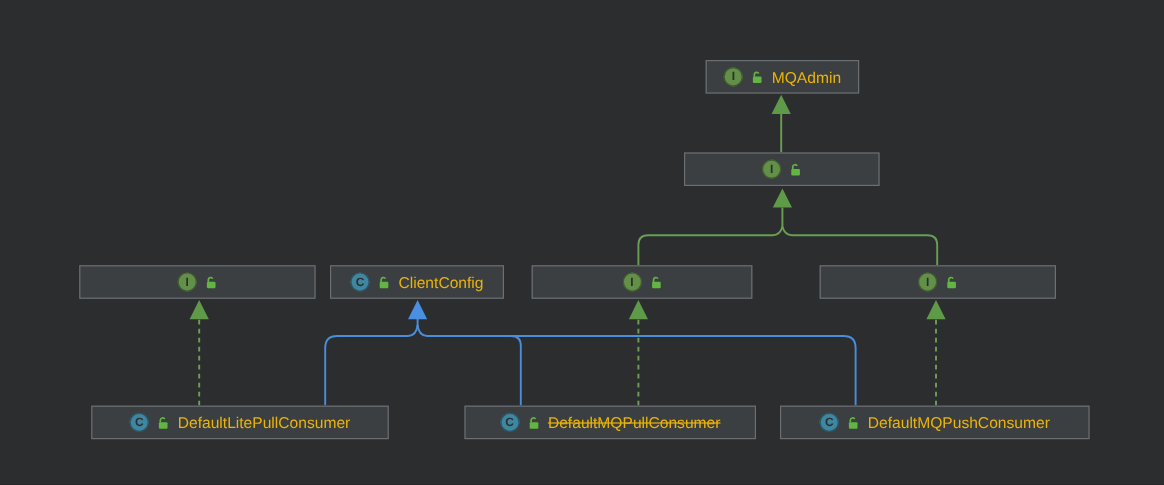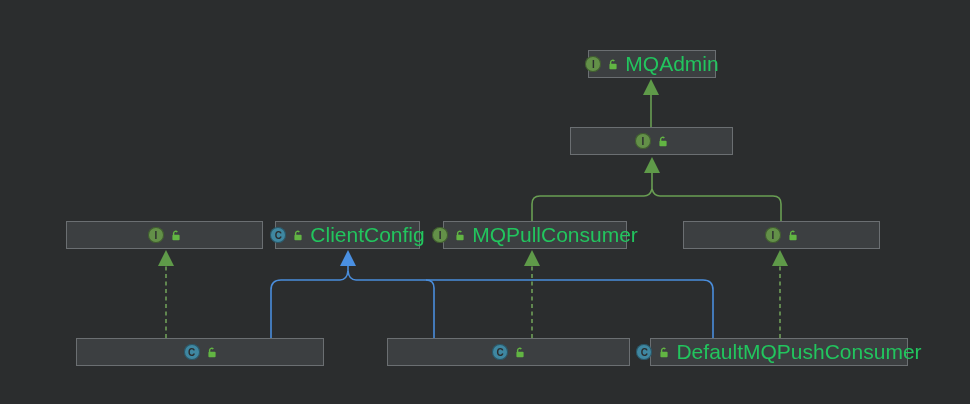--- a/index.html
+++ b/index.html
@@ -35,22 +35,22 @@
     display:flex;align-items:center;justify-content:center;
     font-size:10px;font-weight:bold;
     color:#2b2d2e;
     flex:0 0 auto;
     box-shadow:inset 0 0 0 1px rgba(0,0,0,.35);
   }
   .cicon.iface{background:#639048;}
   .cicon.cls{background:#3f87a1;}
   .lock{flex:0 0 auto;display:block;}
   .label{
-    color:#22c55e;
-    font-size:21px;
+    color:#eab308;
+    font-size:13px;
     white-space:nowrap;
   }
   .node.deprecated .label{text-decoration:line-through;}
 </style>
 </head>
 <body>
 
 <div class="canvas">
 
   <svg class="edges" width="970" height="404" viewBox="0 0 970 404">
@@ -122,45 +122,46 @@
       </svg>
     <span class="label">ClientConfig</span>
   </div>
 
   <div class="node" style="left:443px;top:221px;width:184px;">
     <span class="cicon iface">I</span>
     <svg class="lock" width="10" height="11" viewBox="0 0 10 11">
         <path d="M2.6,5 V3.2 A2,2 0 0 1 6.3,2.2" fill="none" stroke="#62b543" stroke-width="1.4"></path>
         <rect x="1.4" y="4.8" width="7.2" height="5.4" rx="1" fill="#62b543"></rect>
       </svg>
-    <span class="label">MQPullConsumer</span>
   </div>
 
   <div class="node" style="left:683px;top:221px;width:197px;">
     <span class="cicon iface">I</span>
     <svg class="lock" width="10" height="11" viewBox="0 0 10 11">
         <path d="M2.6,5 V3.2 A2,2 0 0 1 6.3,2.2" fill="none" stroke="#62b543" stroke-width="1.4"></path>
         <rect x="1.4" y="4.8" width="7.2" height="5.4" rx="1" fill="#62b543"></rect>
       </svg>
   </div>
 
   <div class="node" style="left:76px;top:338px;width:248px;">
     <span class="cicon cls">C</span>
     <svg class="lock" width="10" height="11" viewBox="0 0 10 11">
         <path d="M2.6,5 V3.2 A2,2 0 0 1 6.3,2.2" fill="none" stroke="#62b543" stroke-width="1.4"></path>
         <rect x="1.4" y="4.8" width="7.2" height="5.4" rx="1" fill="#62b543"></rect>
       </svg>
+    <span class="label">DefaultLitePullConsumer</span>
   </div>
 
   <div class="node deprecated" style="left:387px;top:338px;width:243px;">
     <span class="cicon cls">C</span>
     <svg class="lock" width="10" height="11" viewBox="0 0 10 11">
         <path d="M2.6,5 V3.2 A2,2 0 0 1 6.3,2.2" fill="none" stroke="#62b543" stroke-width="1.4"></path>
         <rect x="1.4" y="4.8" width="7.2" height="5.4" rx="1" fill="#62b543"></rect>
       </svg>
+    <span class="label">DefaultMQPullConsumer</span>
   </div>
 
   <div class="node" style="left:650px;top:338px;width:258px;">
     <span class="cicon cls">C</span>
     <svg class="lock" width="10" height="11" viewBox="0 0 10 11">
         <path d="M2.6,5 V3.2 A2,2 0 0 1 6.3,2.2" fill="none" stroke="#62b543" stroke-width="1.4"></path>
         <rect x="1.4" y="4.8" width="7.2" height="5.4" rx="1" fill="#62b543"></rect>
       </svg>
     <span class="label">DefaultMQPushConsumer</span>
   </div>

